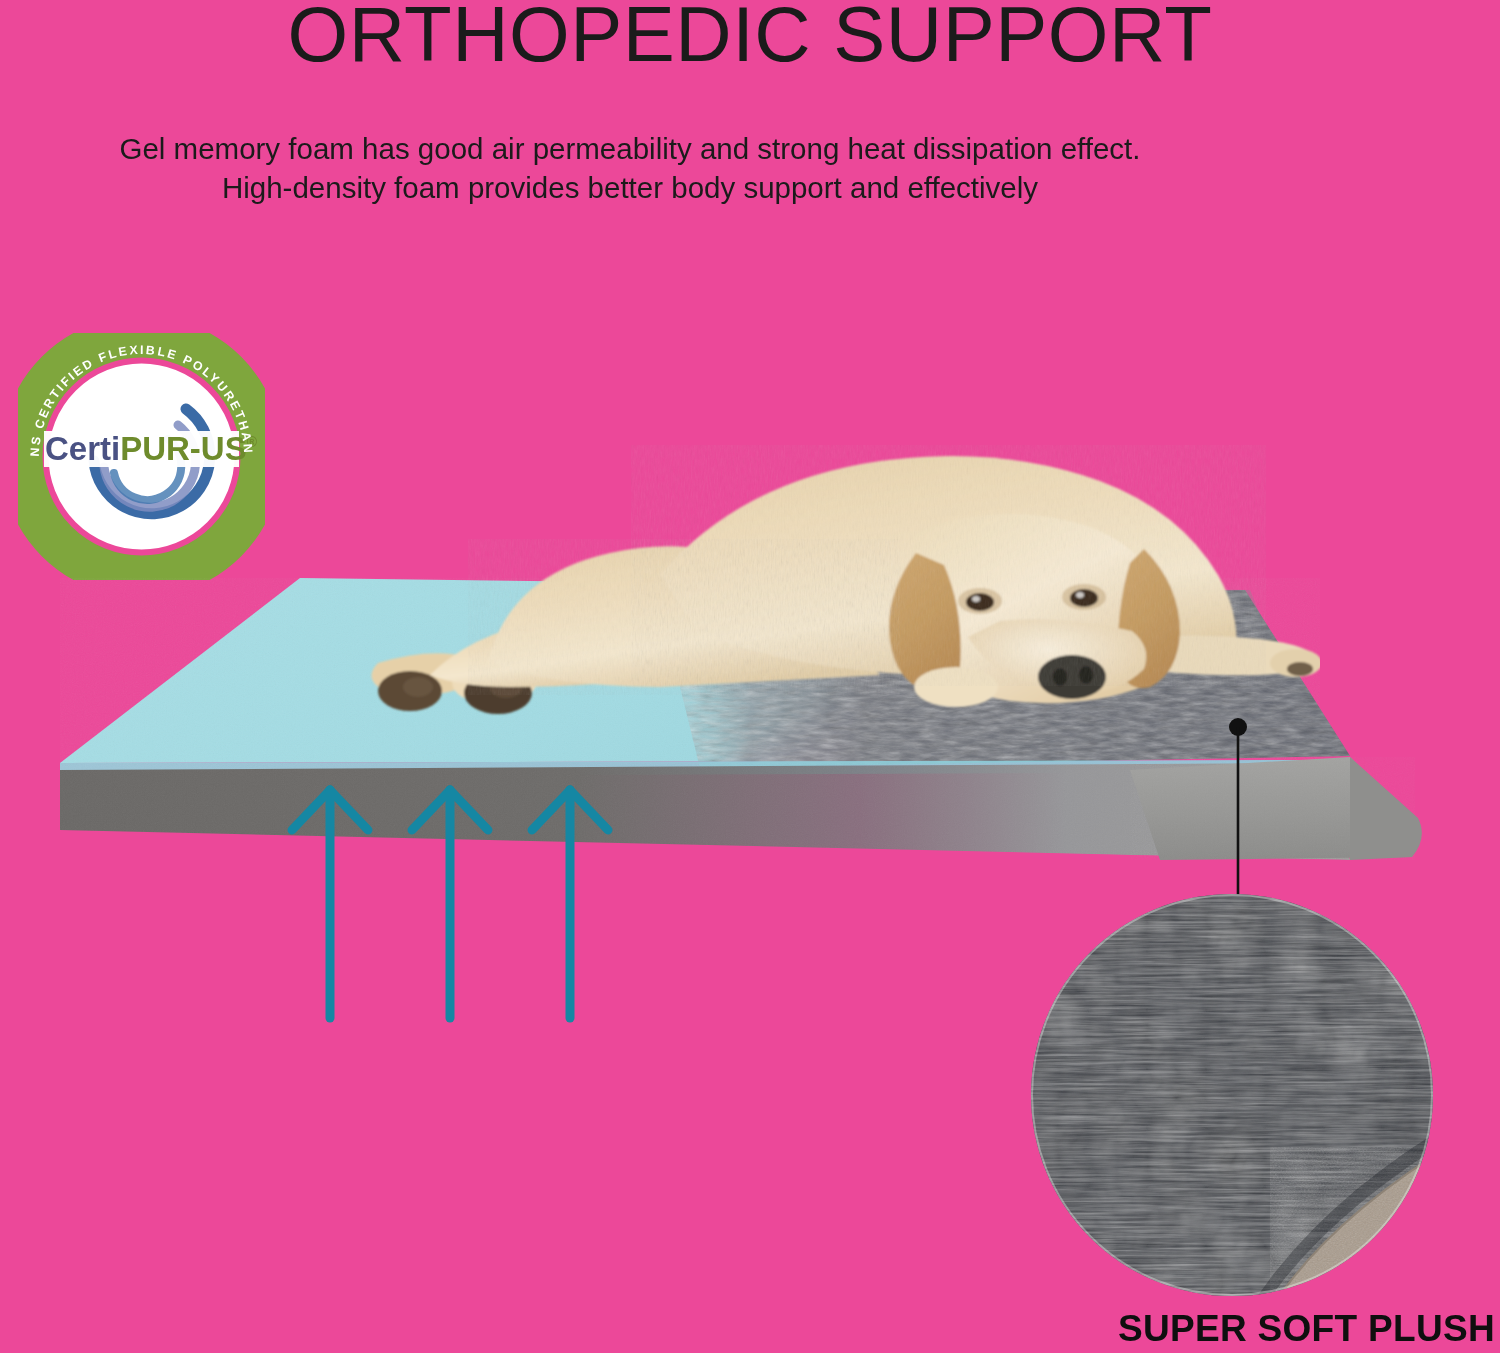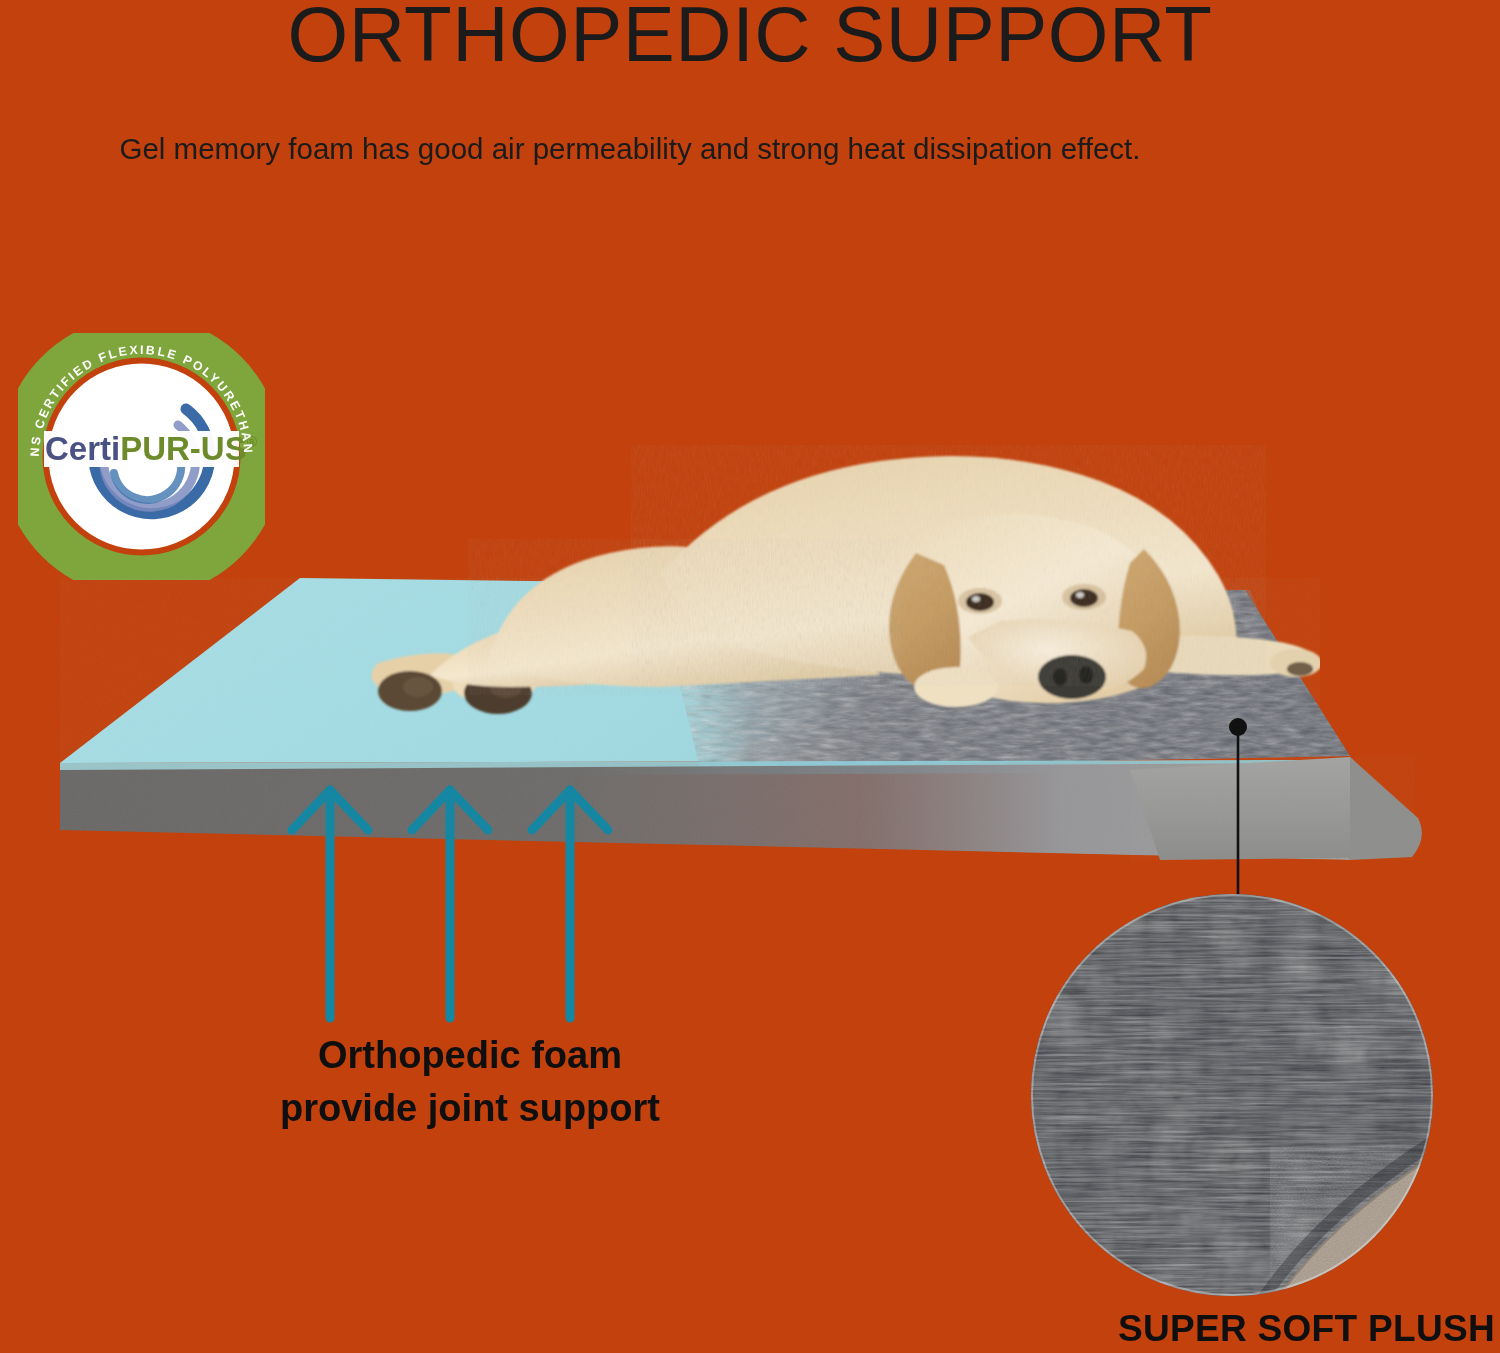--- a/index.html
+++ b/index.html
@@ -7,21 +7,21 @@
     padding: 0;
     background: #ffffff;
   }
   body {
     font-family: "Liberation Sans", sans-serif;
   }
   #stage {
     position: relative;
     width: 1500px;
     height: 1353px;
-    background: #c2410c;
+    background: #ec4899;
     overflow: hidden;
   }
 
   
   .headline {
     position: absolute;
     left: 0;
     top: -4px;
     width: 1500px;
     text-align: center;
@@ -136,20 +136,21 @@
 </style>
 </head>
 <body>
 
 <div id="stage">
 
   <div class="headline">ORTHOPEDIC SUPPORT</div>
 
   <div class="subhead">
     <div>Gel memory foam has good air permeability and strong heat dissipation effect.</div>
+    <div>High-density foam provides better body support and effectively</div>
   </div>
 
   <div class="badge">
     <svg viewBox="0 0 247 247" xmlns="http://www.w3.org/2000/svg">
       <defs>
         <path id="arcTop" d="M 21 123.5 A 102.5 102.5 0 0 1 226 123.5"></path>
         <path id="arcBot" d="M 33 123.5 A 90.5 90.5 0 0 0 214 123.5"></path>
       </defs>
 
       <circle cx="123.5" cy="123.5" r="120" fill="none" stroke="#7FA63D" stroke-width="42"></circle>
@@ -376,24 +377,20 @@
         </g>
         <g>
           <line x1="290" y1="248" x2="290" y2="20"></line>
           <line x1="290" y1="20" x2="252" y2="60"></line>
           <line x1="290" y1="20" x2="328" y2="60"></line>
         </g>
       </g>
     </svg>
   </div>
 
-  <div class="caption-left">
-    <div>Orthopedic foam</div>
-    <div>provide joint support</div>
-  </div>
 
   <div class="caption-right">SUPER SOFT PLUSH</div>
 
   <div class="leader">
     <svg width="30" height="195" viewBox="0 0 30 195" xmlns="http://www.w3.org/2000/svg">
       <circle cx="13" cy="12" r="9" fill="#111111"></circle>
       <line x1="13" y1="12" x2="13" y2="195" stroke="#111111" stroke-width="2.6"></line>
     </svg>
   </div>
 

